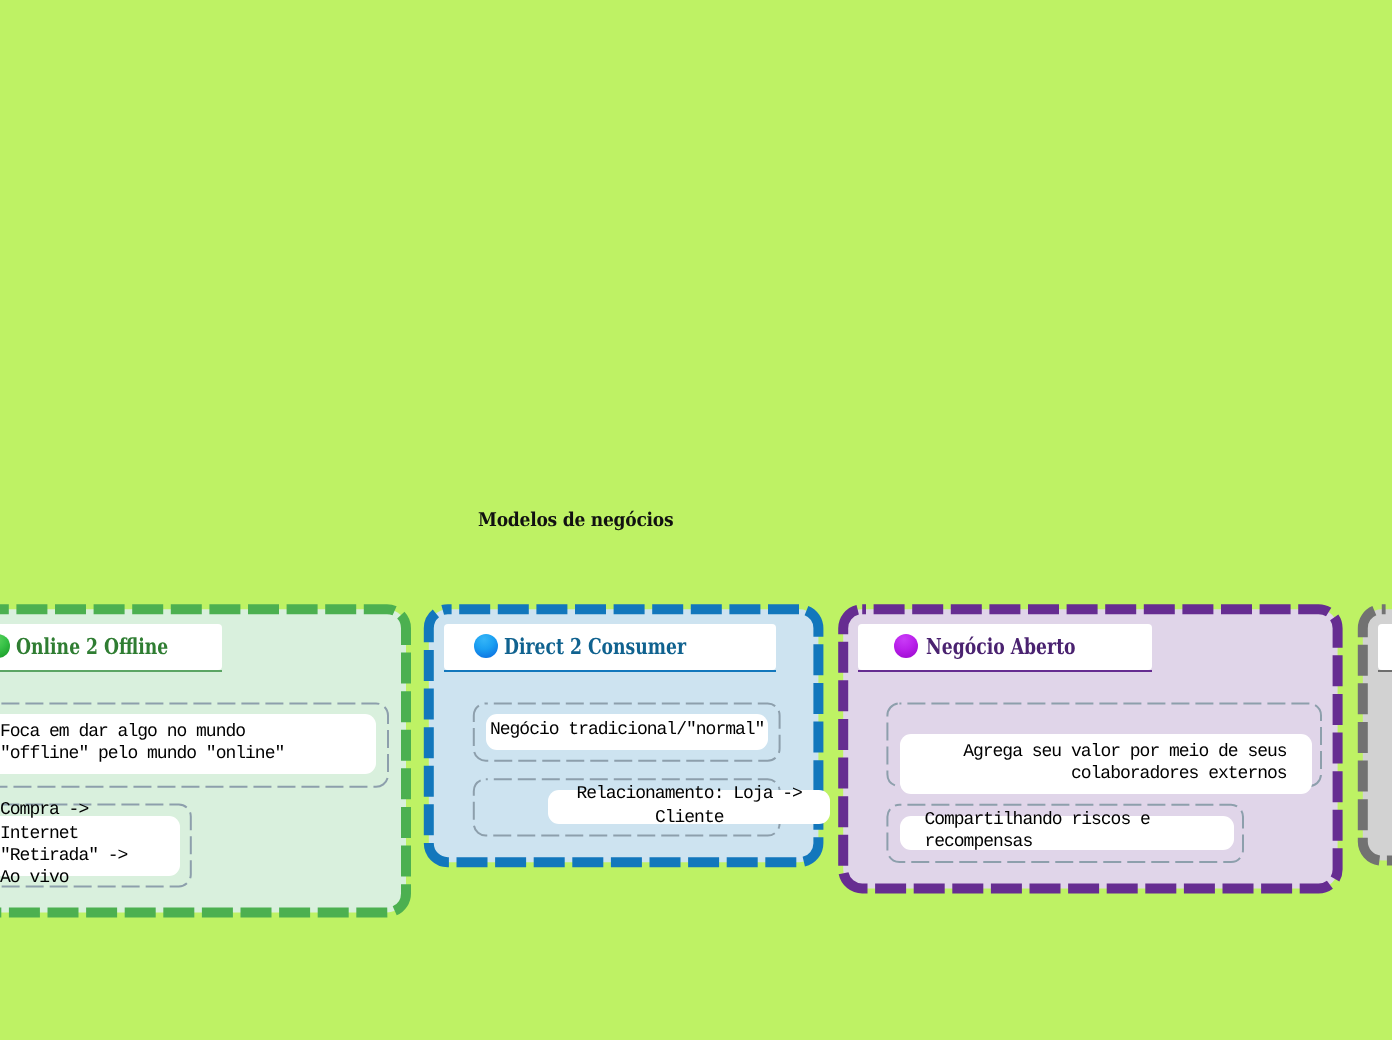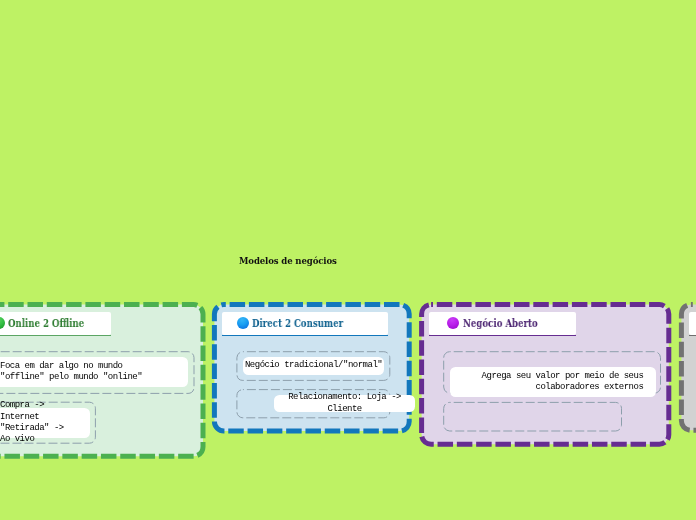--- a/index.html
+++ b/index.html
@@ -80,20 +80,23 @@
 
   <div class="topic-head" style="left:429px;top:311.8px;width:146.8px;height:22.8px;padding-left:18px;">
     <span class="bullet" style="background: radial-gradient(circle at 42% 22%, rgb(201, 60, 247) 0%, rgb(187, 34, 236) 42%, rgb(164, 16, 214) 78%, rgb(143, 12, 191) 100%);"></span>
     <span class="head-label" style="color: rgb(74, 34, 112);">Negócio Aberto</span>
   </div>
   <div class="head-underline" style="left: 429px; top: 334.6px; width: 146.8px; background: rgb(102, 45, 145);"></div>
 
   <div class="card" style="left:449.5px;top:367px;width:205.5px;height:30px;padding:0 12.2px 0 13.6px;text-align:right;">
     <span>Agrega seu valor por meio de seus colaboradores externos</span>
   </div>
+  <div class="card" style="left:449.5px;top:408.4px;width:166.8px;height:16.5px;padding:0 14px 0 12.2px;">
+    <span>Compartilhando riscos e recompensas</span>
+  </div>
 
   <div class="topic-head" style="left:688.5px;top:311.8px;width:165.7px;height:22.8px;padding-left:30.3px;">
 
     <span class="head-label" style="color: rgb(60, 60, 60);"></span>
   </div>
   <div class="head-underline" style="left: 688.5px; top: 334.6px; width: 165.7px; background: rgb(110, 110, 110);"></div>
 
 </div>
 
 </body></html>

